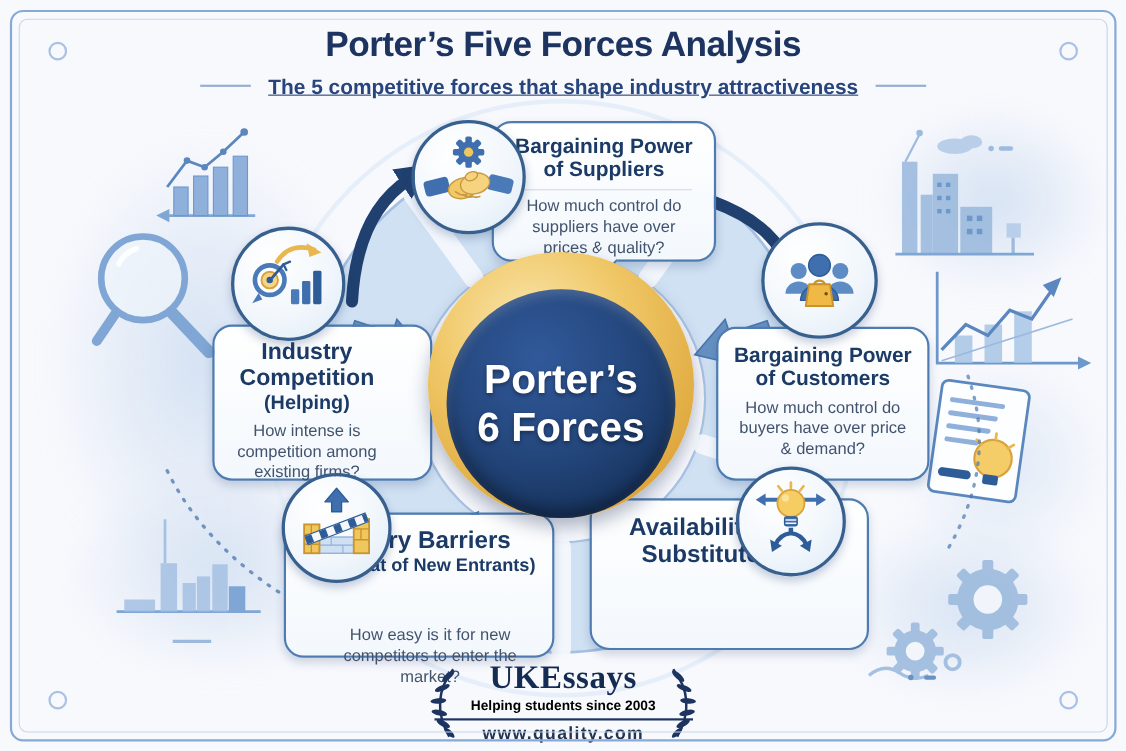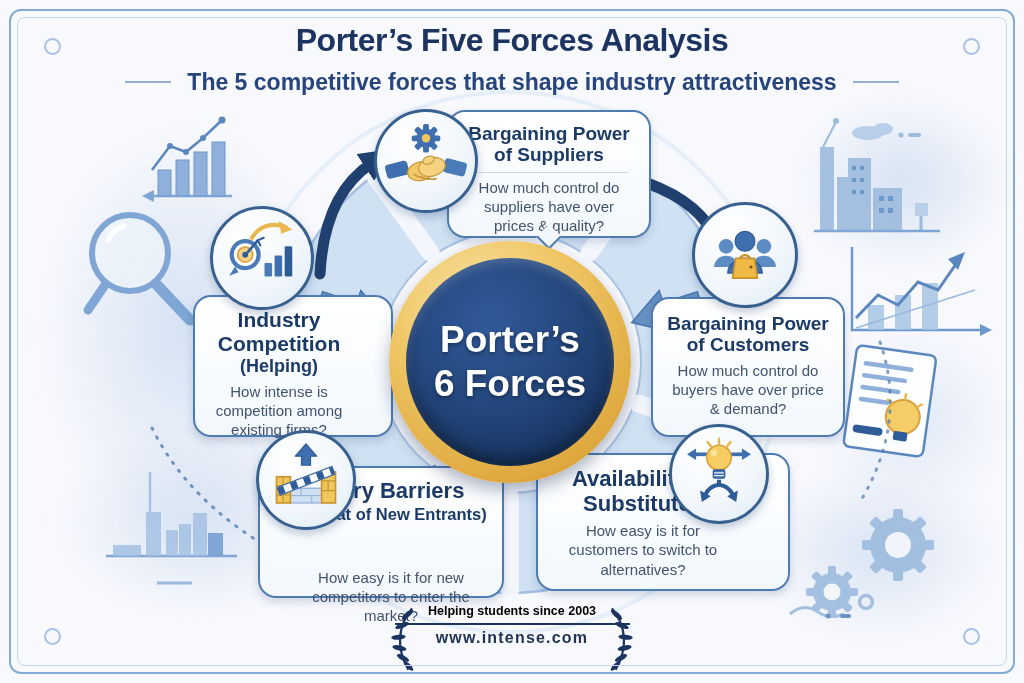--- a/index.html
+++ b/index.html
@@ -10,29 +10,29 @@
   .frame-inner{position:absolute;inset:17px;border:1.5px solid #c5d6ec;border-radius:8px;z-index:9;pointer-events:none;}
   .corner{position:absolute;width:13px;height:13px;border:2px solid #a9c2e4;border-radius:50%;background:transparent;z-index:9;}
   .corner.tl{left:44px;top:38px;} .corner.tr{right:44px;top:38px;}
   .corner.bl{left:44px;bottom:38px;} .corner.br{right:44px;bottom:38px;}
   
   .blob{position:absolute;border-radius:50%;filter:blur(14px);z-index:0;}
   
   .title{position:absolute;top:22px;left:0;width:100%;text-align:center;z-index:8;
     font-size:32px;font-weight:bold;color:#1d3461;letter-spacing:-.5px;}
   .subtitle{position:absolute;top:69px;left:0;width:100%;text-align:center;z-index:8;
-    font-size:23px;font-weight:bold;color:#27457c;}
+    font-size:19px;font-weight:bold;color:#27457c;text-decoration:underline;}
   .subtitle::before,.subtitle::after{content:"";display:inline-block;width:46px;height:2px;
     background:#97aed2;vertical-align:middle;margin:0 16px 3px;}
   svg.layer{position:absolute;left:0;top:0;z-index:1;}
   svg.layer.wheel{z-index:2;}
   
-  .hub{position:absolute;left:389px;top:241px;width:242px;height:242px;border-radius:50%;z-index:5;
+  .hub{position:absolute;left:389px;top:229px;width:242px;height:242px;border-radius:50%;z-index:5;
     background:radial-gradient(circle at 38% 28%,#f9e6ad 0%,#f0c766 38%,#dfa93f 75%,#c28f2c 100%);
-    box-shadow:0 8px 16px rgba(25,45,85,.35);display:flex;align-items:center;justify-content:center;}
+    box-shadow:0 8px 16px rgba(25,45,85,.35);display:flex;align-items:flex-end;justify-content:center;}
   .hub-inner{width:208px;height:208px;border-radius:50%;display:flex;align-items:center;justify-content:center;
     background:radial-gradient(circle at 40% 30%,#31599a 0%,#24477d 45%,#16325c 82%,#0f2545 100%);
     box-shadow:inset 0 5px 10px rgba(255,255,255,.18),inset 0 -8px 14px rgba(0,0,0,.35);}
   .hub-text{color:#ffffff;font-size:37px;font-weight:bold;text-align:center;line-height:1.18;
     text-shadow:0 2px 4px rgba(0,0,0,.4);}
   
   .panel{position:absolute;background:linear-gradient(180deg,#ffffff 0%,#f3f8fd 100%);
     border:2.5px solid #4f7cb0;border-radius:18px;box-shadow:0 4px 9px rgba(40,70,120,.2);
     text-align:center;z-index:3;box-sizing:border-box;}
   .panel-h{color:#1c3a66;font-weight:bold;line-height:1.12;margin:0 auto;}
@@ -305,21 +305,20 @@
     <div class="panel-note">(Helping)</div>
     <div class="panel-q">How intense is competition among existing firms?</div>
   </div>
   <div class="panel" id="panel-entry">
     <div class="panel-h">Entry Barriers</div>
     <div class="panel-note">(Threat of New Entrants)</div>
     <div class="panel-q">How easy is it for new competitors to enter the market?</div>
   </div>
   <div class="panel" id="panel-subs">
     <div class="panel-h">Availability of Substitutes</div>
-    <div class="panel-q">How easy is it for customers to switch to alternatives?</div>
   </div>
 
   <div class="force-icon" id="icon-suppliers">
     <svg width="84" height="84" viewBox="0 0 100 100">
       <g transform="translate(50,23)" fill="#3f6fae">
         <rect x="-3.5" y="-17" width="7" height="9" rx="2"></rect>
           <rect x="-3.5" y="-17" width="7" height="9" rx="2" transform="rotate(45)"></rect>
           <rect x="-3.5" y="-17" width="7" height="9" rx="2" transform="rotate(90)"></rect>
           <rect x="-3.5" y="-17" width="7" height="9" rx="2" transform="rotate(135)"></rect>
           <rect x="-3.5" y="-17" width="7" height="9" rx="2" transform="rotate(180)"></rect>
@@ -420,18 +419,19 @@
         <g fill="#1d3461">
           <ellipse cx="25" cy="13" rx="8" ry="2.8" transform="rotate(-42,25,13)"></ellipse>
           <ellipse cx="19" cy="25" rx="8" ry="2.8" transform="rotate(-22,19,25)"></ellipse>
           <ellipse cx="15" cy="38" rx="8" ry="2.8" transform="rotate(-5,15,38)"></ellipse>
           <ellipse cx="16" cy="50" rx="8" ry="2.8" transform="rotate(12,16,50)"></ellipse>
           <ellipse cx="20" cy="61" rx="7.5" ry="2.8" transform="rotate(28,20,61)"></ellipse>
           <ellipse cx="26" cy="70" rx="7" ry="2.6" transform="rotate(44,26,70)"></ellipse>
         </g>
       </g>
     </svg>
+    <div class="brand">UKEssays</div>
     <div class="tagline">Helping students since 2003</div>
     <div class="footer-line"></div>
-    <div class="website">www.intense.com</div>
+    <div class="website">www.quality.com</div>
   </div>
 
 </div>
 
 </body></html>

